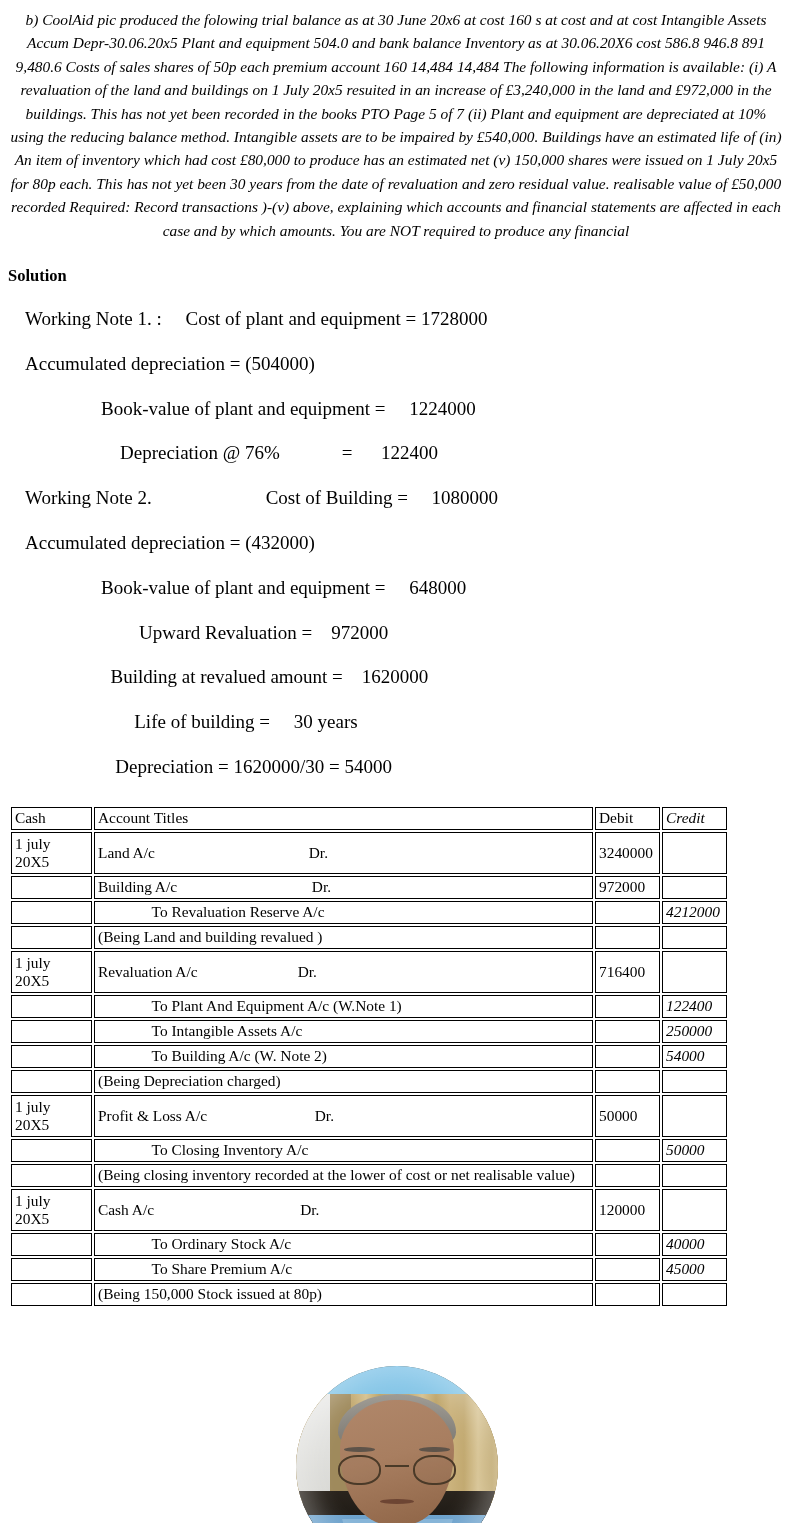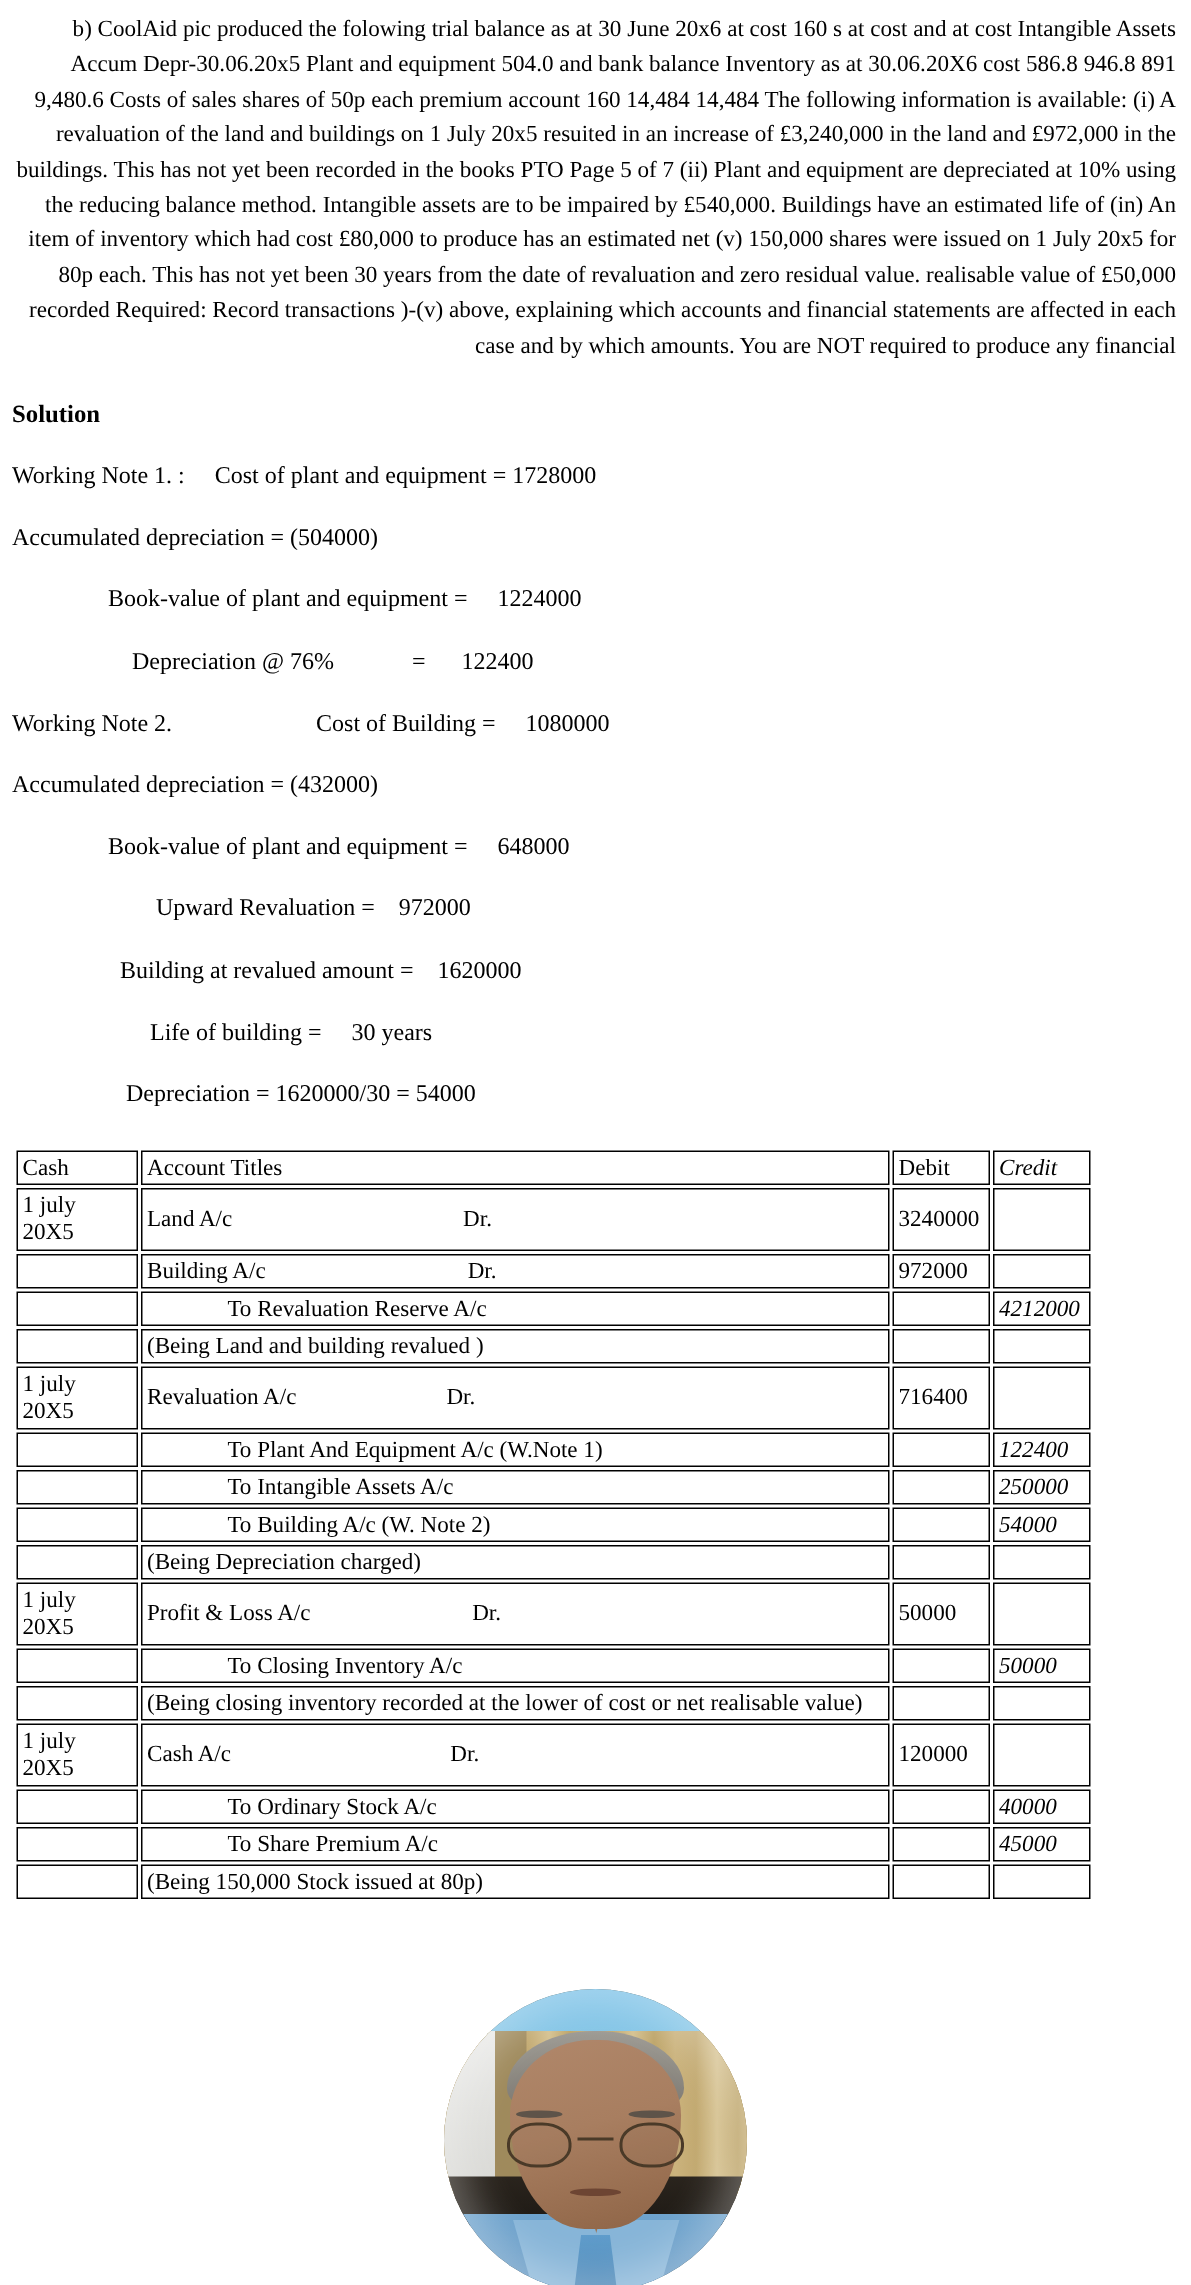--- a/index.html
+++ b/index.html
@@ -15,38 +15,39 @@
     position: relative;
     overflow: hidden;
   }
 
   .page { padding: 0 8px; }
 
   
   .question {
     font-size: 15.4px;
     line-height: 1.52;
-    text-align: right;
+    text-align: center;
     margin: 8px 0 16px 0;
     padding: 0 2px 0 0;
     white-space: pre-wrap;
+    font-style: italic;
   }
 
   
   .solution-heading {
     font-size: 16.5px;
     font-weight: bold;
     margin: 24px 0 0 0;
   }
 
   
   .wn-line {
-    font-size: 16px;
+    font-size: 19px;
     line-height: 1.2;
-    margin: 22px 0 0 0;
+    margin: 22px 0 0 17px;
     white-space: pre;
   }
 
   
   .journal-wrap { margin-top: 26px; }
   table.journal {
     border-collapse: separate;
     border-spacing: 2px;
     width: 702px;
     margin-left: 1px;

